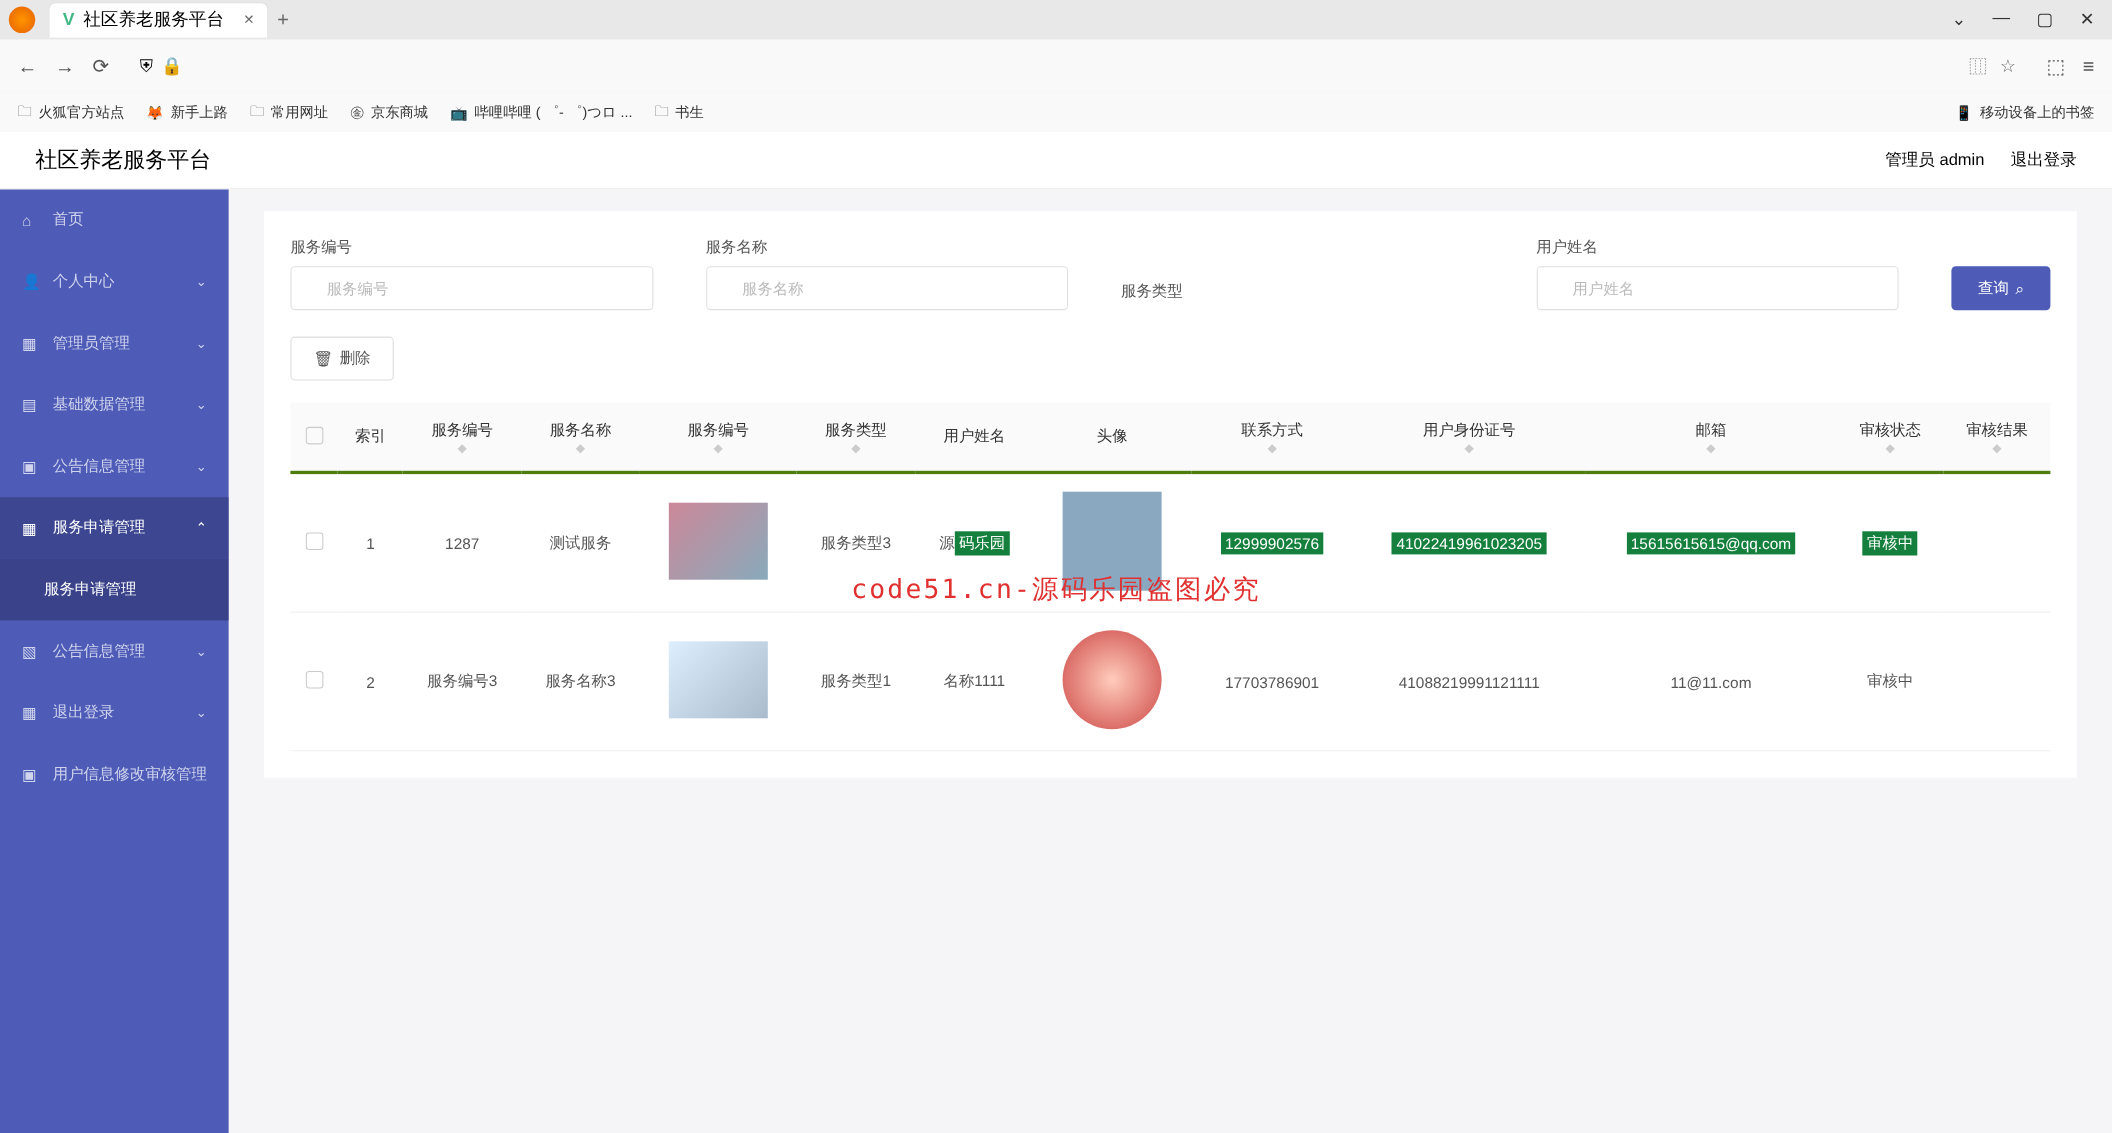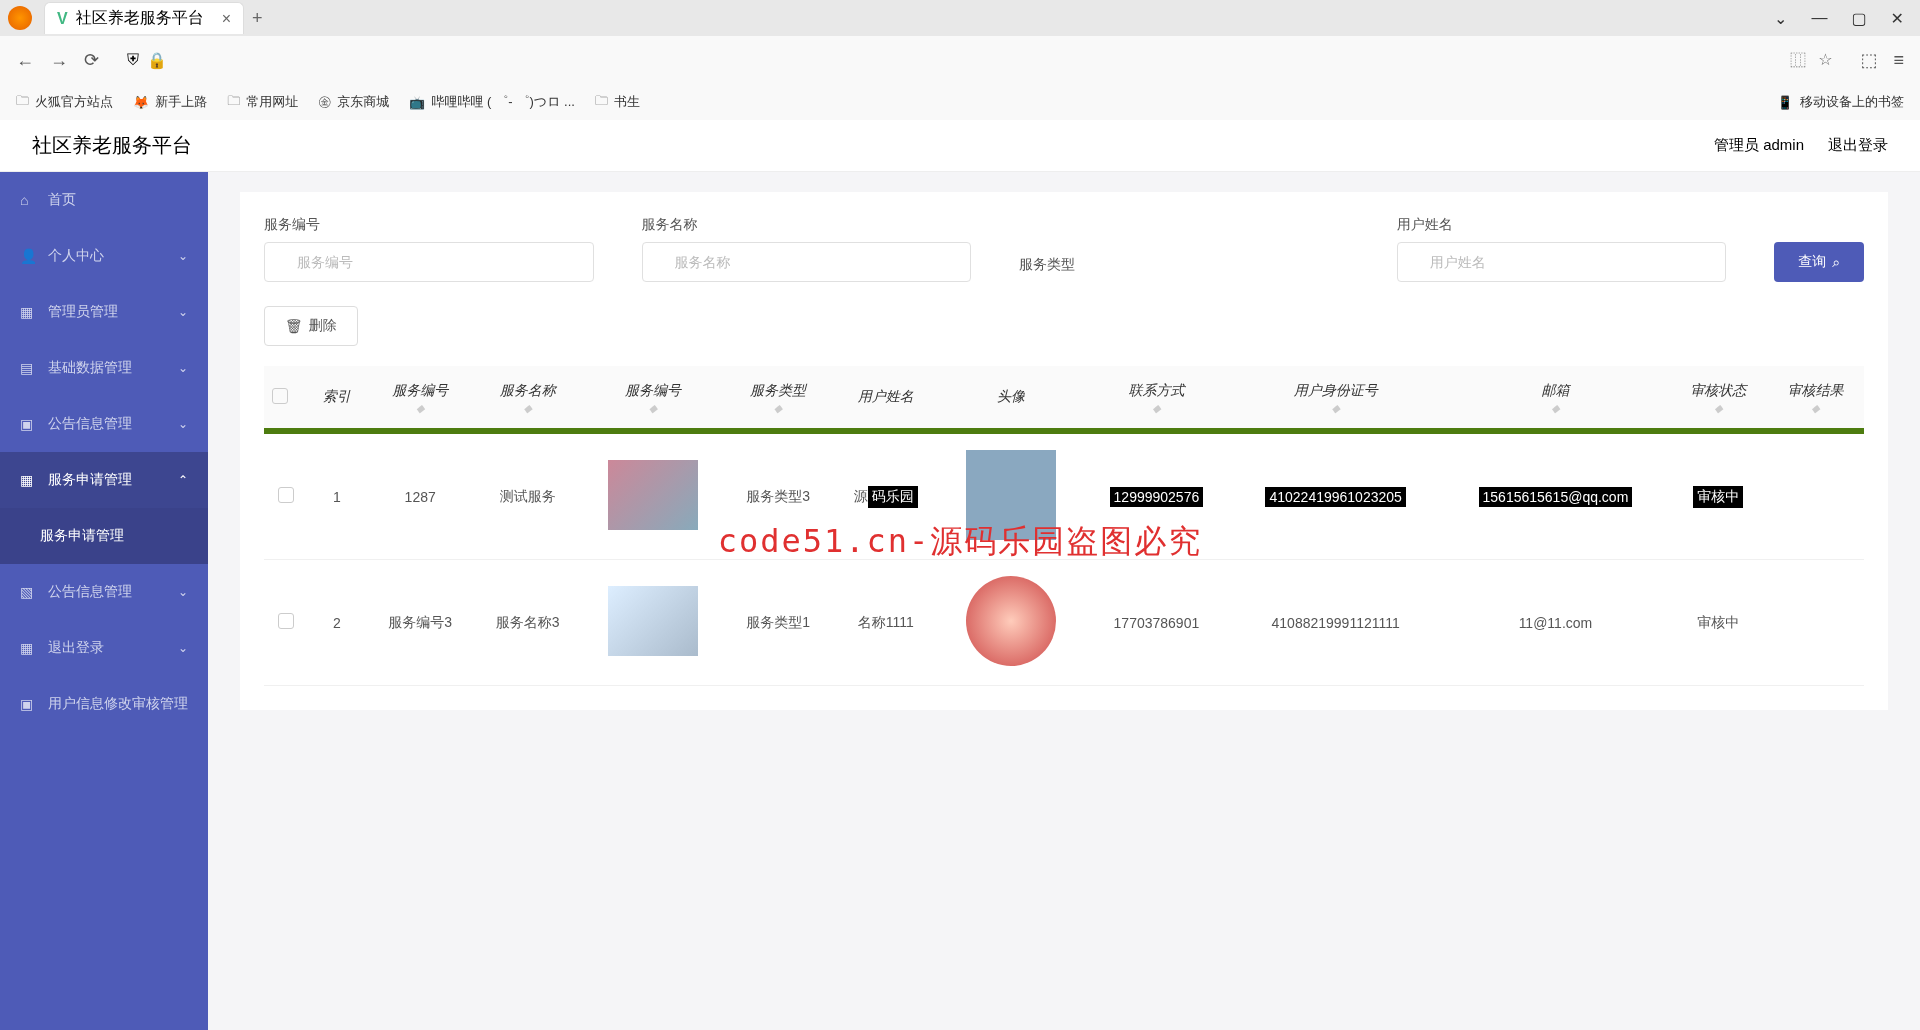--- a/index.html
+++ b/index.html
@@ -51,31 +51,31 @@
 .search-label { font-size: 14px; color: #555; margin-bottom: 8px; display: block; }
 .search-input { width: 100%; height: 40px; border: 1px solid #e0e0e0; border-radius: 4px; padding: 0 32px 0 32px; font-size: 14px; color: #333; position: relative; }
 .search-input::placeholder { color: #bbb; }
 .input-wrap { position: relative; }
 .input-icon { position: absolute; left: 10px; top: 50%; transform: translateY(-50%); color: #bbb; font-size: 14px; }
 .query-btn { background: #4e5bb7; color: #fff; height: 40px; padding: 0 24px; border: none; border-radius: 4px; font-size: 14px; cursor: pointer; display: flex; align-items: center; gap: 6px; }
 .delete-btn { background: #fff; border: 1px solid #ddd; height: 40px; padding: 0 20px; border-radius: 4px; font-size: 14px; cursor: pointer; display: flex; align-items: center; gap: 6px; color: #555; }
 
 
 .data-table { width: 100%; border-collapse: collapse; margin-top: 20px; }
-.data-table th { background: #fafafa; padding: 16px 8px; font-size: 14px; font-weight: 500; color: #333; border-bottom: 6px solid #4d7c0f; text-align: left; font-style: italic; }
+.data-table th { background: #fafafa; padding: 16px 8px; font-size: 14px; font-weight: 500; color: #333; border-bottom: 3px solid #4d7c0f; text-align: center; }
 .data-table td { padding: 16px 8px; font-size: 14px; color: #555; text-align: center; border-bottom: 1px solid #f0f0f0; vertical-align: middle; }
 .sort-icon { color: #ccc; font-size: 11px; display: block; line-height: 8px; }
 .th-content { display: flex; flex-direction: column; align-items: center; gap: 4px; }
 .img-cell { width: 90px; height: 70px; object-fit: cover; background: #ddd; display: inline-block; }
 .avatar-cell { width: 90px; height: 90px; background: #8aa8c0; display: inline-block; }
-.hl { background: #000000; color: #fff; padding: 2px 4px; display: inline-block; }
+.hl { background: #15803d; color: #fff; padding: 2px 4px; display: inline-block; }
 .checkbox { width: 16px; height: 16px; border: 1px solid #ccc; border-radius: 3px; display: inline-block; }
 
 
-.watermark { position: absolute; top: 520px; left: 50%; transform: translateX(-50%); font-size: 32px; color: #e03030; font-family: monospace; z-index: 5; pointer-events: none; letter-spacing: 2px; }
+.watermark { position: absolute; top: 520px; left: 50%; transform: translateX(-50%); font-size: 24px; color: #e03030; font-family: monospace; z-index: 5; pointer-events: none; letter-spacing: 2px; }
 </style>
 </head>
 <body>
 
 <div class="browser-chrome">
   <div class="tab-bar">
     <div class="ff-icon"></div>
     <div class="tab">
       <span class="vue-icon">V</span>
       <span>社区养老服务平台</span>

